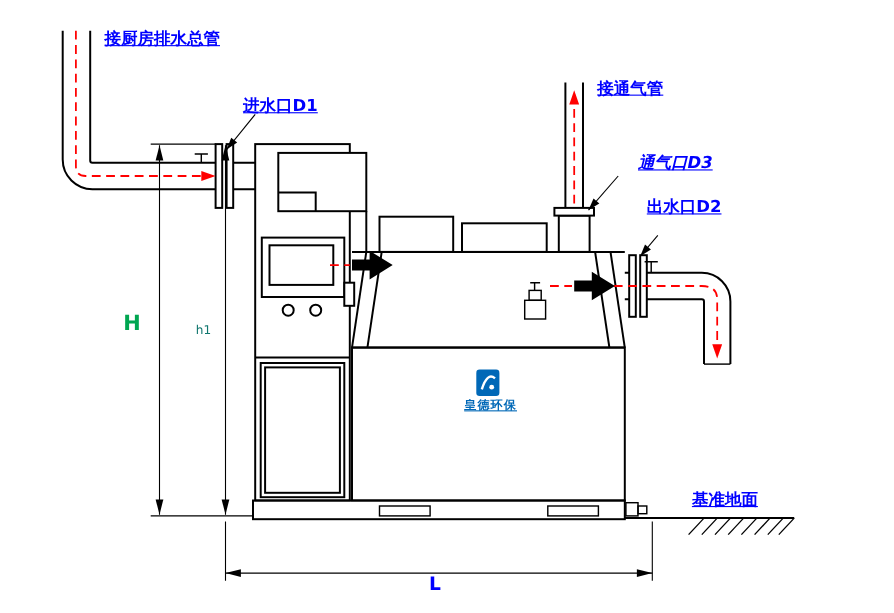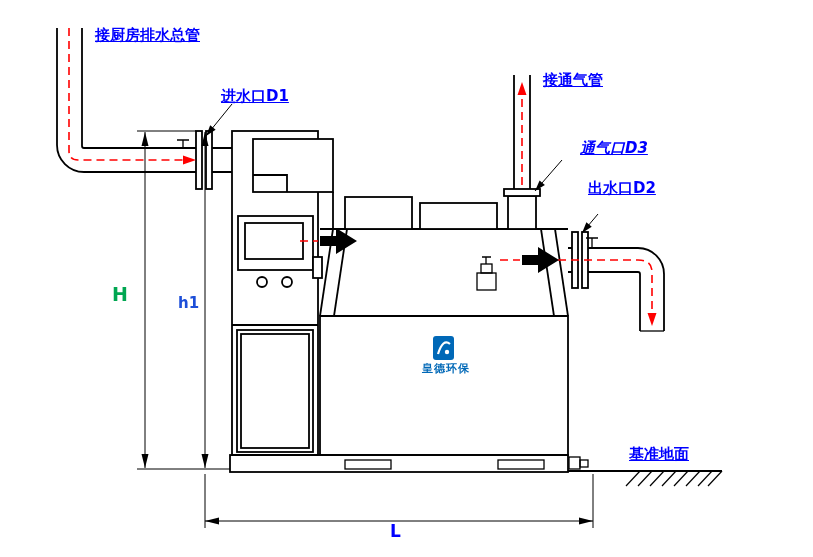--- a/index.html
+++ b/index.html
@@ -4,23 +4,23 @@
 <style>
   html,body{margin:0;padding:0;background:#fff;}
   #canvas{
     position:relative;width:813px;height:557px;background:#ffffff;overflow:hidden;
     font-family:"DejaVu Sans","Liberation Sans",sans-serif;
   }
   #drawing{position:absolute;left:0;top:0;}
   .lbl{position:absolute;white-space:nowrap;line-height:1.1;}
   .lbl-blue{color:#0000ff;font-weight:bold;font-size:15px;text-decoration:underline;}
   .lbl-dim{color:#00a651;font-weight:bold;font-size:19px;}
-  .lbl-dim-small{color:#1d4ed8;font-weight:bold;font-size:15px;}
+  .lbl-dim-small{color:#0f766e;font-weight:normal;font-size:11px;}
   .lbl-L{color:#0000ff;font-weight:bold;font-size:17px;}
-  .lbl-logo{color:#0068b7;font-weight:bold;font-size:11px;letter-spacing:1px;text-align:center;}
+  .lbl-logo{color:#0068b7;font-weight:bold;font-size:11px;text-decoration:underline;letter-spacing:1px;text-align:center;}
 </style>
 </head>
 <body>
 
 <div id="canvas">
 
   <svg id="drawing" width="813" height="557" viewBox="0 0 813 557">
 
     <g stroke="#000" fill="none" stroke-width="1.8">
 

